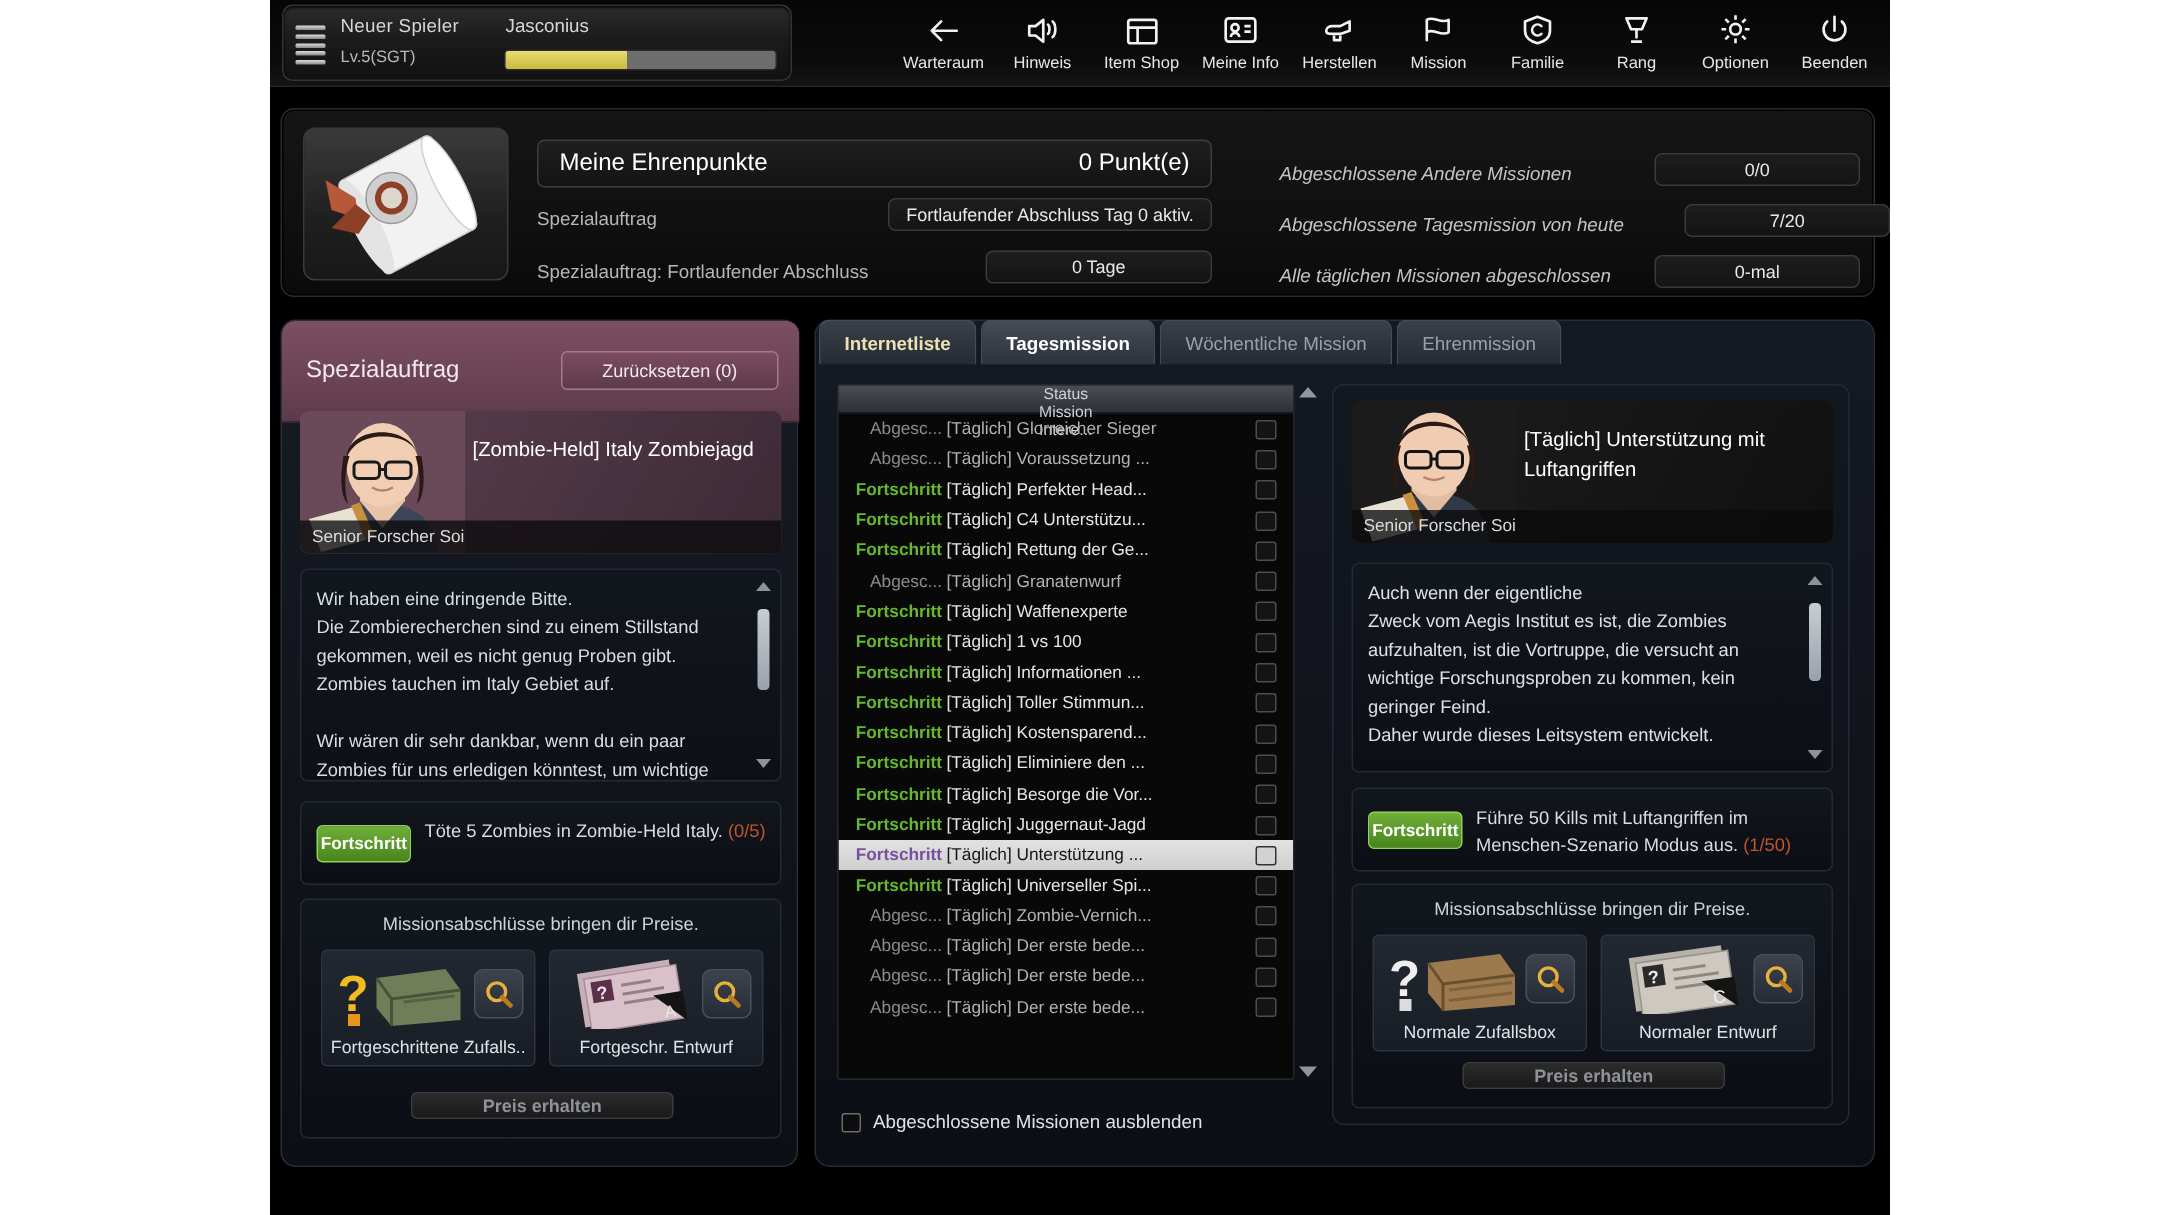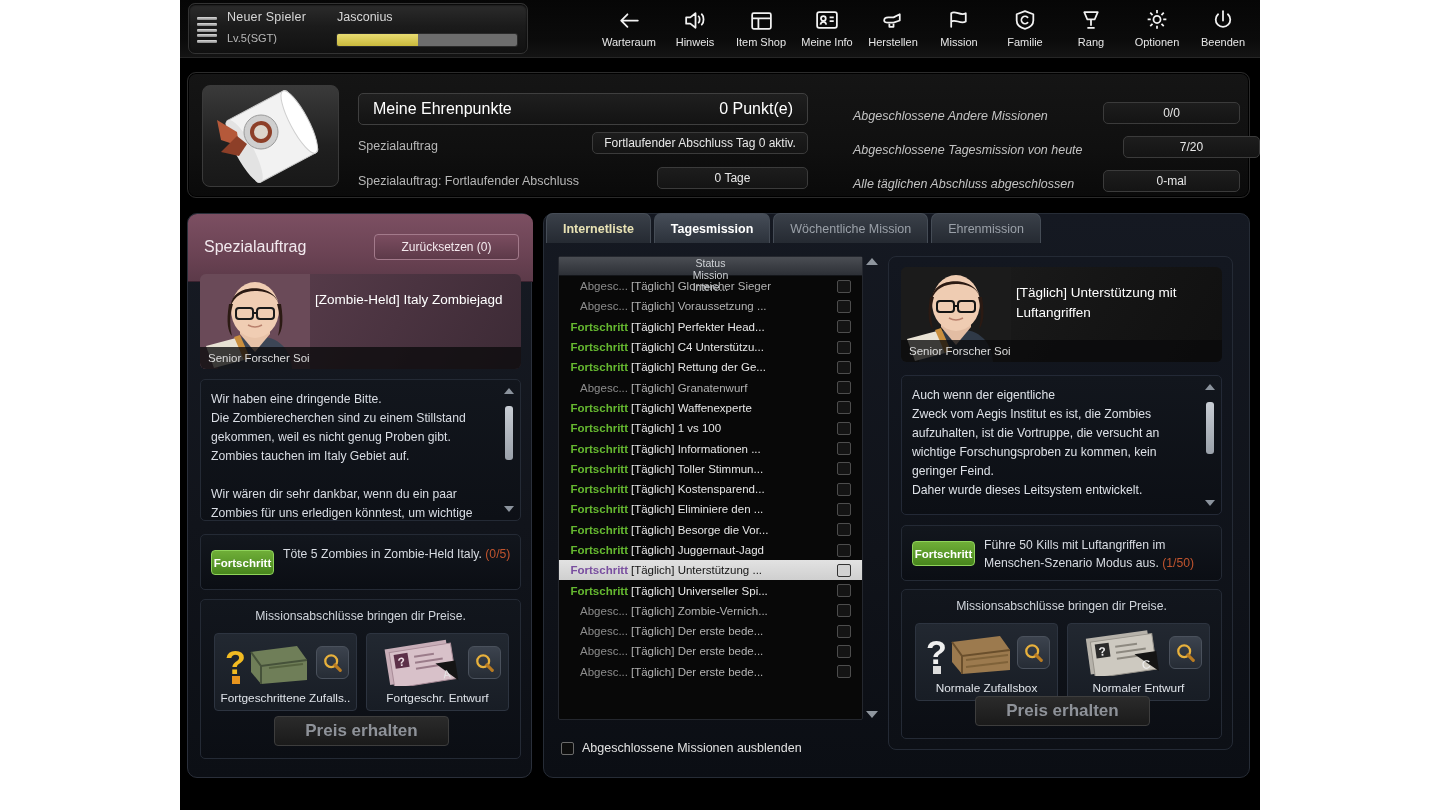--- a/index.html
+++ b/index.html
@@ -176,25 +176,25 @@
     background: linear-gradient(#3c434e,#262c35);
     border: 1px solid #4a515c; border-radius: 6px;
     display: flex; align-items: center; justify-content: center;
     cursor: pointer;
   }
   .prize-label {
     position: absolute; left: 0; bottom: 5px; width: 100%; text-align: center;
     font-size: 11.8px; color: #dfe3e9; white-space: nowrap; overflow: hidden;
   }
   .claim-btn {
-    position: absolute; left: 73px; bottom: 12px; width: 175px; height: 30px;
+    position: absolute; left: 73px; bottom: 12px; width: 175px; height: 18px;
     background: linear-gradient(#2b2b2b,#1a1a1a);
     border: 1px solid #3d3d3d; border-radius: 4px;
     display: flex; align-items: center; justify-content: center;
-    color: #8e9299; font-size: 17px; font-weight: bold; cursor: pointer;
+    color: #8e9299; font-size: 12px; font-weight: bold; cursor: pointer;
   }
 
   
   .main-panel {
     position: absolute; left: 363px; top: 213px; width: 707px; height: 565px;
     background: linear-gradient(#151922, #10131a 60%, #0b0e14);
     border: 1px solid #262c36; border-radius: 10px;
   }
   .tabs { position: absolute; left: 2px; top: -1px; height: 32px; display: flex; }
   .tab {
@@ -438,21 +438,21 @@
       <div class="hp-lab" style="left:170px; top:101px;">Spezialauftrag: Fortlaufender Abschluss</div>
       <div class="field hp-val" style="left:469px; top:94px; width:151px;">0 Tage</div>
 
       <div class="right-stats">
         <div class="hp-lab" style="left:665px; top:36px;">Abgeschlossene Andere Missionen</div>
         <div class="field hp-val" style="left:915px; top:29px; width:137px;">0/0</div>
 
         <div class="hp-lab" style="left:665px; top:70px;">Abgeschlossene Tagesmission von heute</div>
         <div class="field hp-val" style="left:915px; top:63px; width:137px;margin-left:20px;">7/20</div>
 
-        <div class="hp-lab" style="left:665px; top:104px;">Alle täglichen Abschluss abgeschlossen</div>
+        <div class="hp-lab" style="left:665px; top:104px;">Alle täglichen Missionen abgeschlossen</div>
         <div class="field hp-val" style="left:915px; top:97px; width:137px;">0-mal</div>
       </div>
     </div>
 
     <div class="left-panel">
       <div class="lp-head">
         <div class="lp-title">Spezialauftrag</div>
         <div class="reset-btn">Zurücksetzen (0)</div>
       </div>
 

